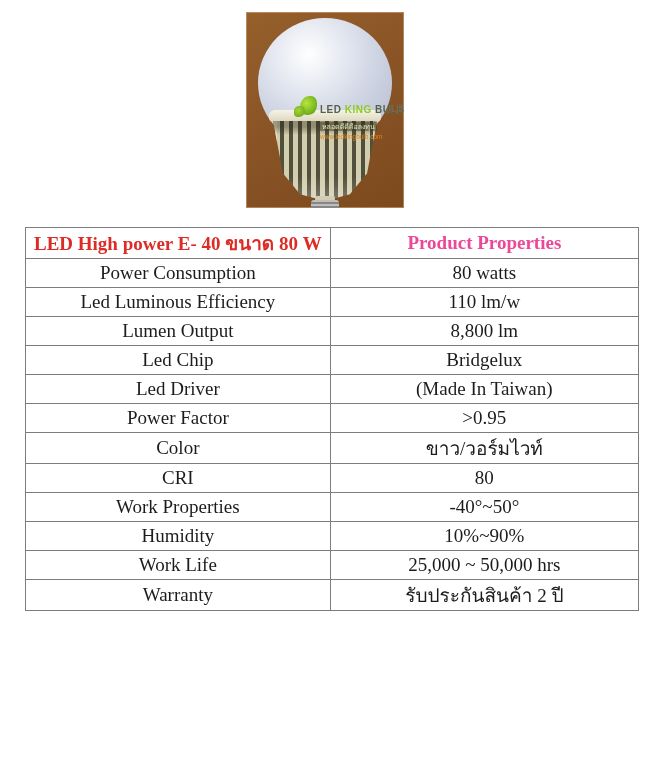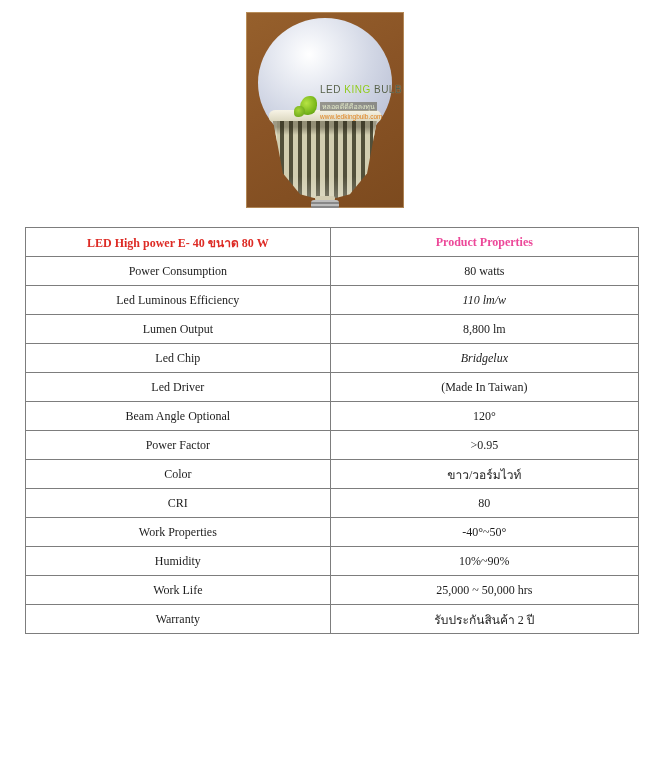--- a/index.html
+++ b/index.html
@@ -25,38 +25,38 @@
         background:repeating-linear-gradient(180deg,#bdbdbd 0 2px,#878787 2px 4px);}
 
   
   .watermark{position:absolute;left:56px;top:72px;width:110px;}
   .wm-leaf{position:absolute;left:-2px;top:12px;width:17px;height:19px;
         background:radial-gradient(circle at 38% 38%,#b7e444 0%,#7ab81c 60%,#4f8c10 100%);
         border-radius:62% 38% 55% 45%;filter:blur(.3px);}
   .wm-leaf2{position:absolute;left:-8px;top:22px;width:11px;height:11px;
         background:radial-gradient(circle at 40% 40%,#a5d636,#5d9a14);border-radius:50% 50% 60% 40%;filter:blur(.3px);}
   .wm-text{margin-left:18px;}
-  .wm-line1{font-family:"Liberation Sans","DejaVu Sans",sans-serif;font-weight:normal;font-size:10px;
-        letter-spacing:.5px;white-space:nowrap;filter:blur(.3px);text-shadow:0 0 1px rgba(255,255,255,.45);}
+  .wm-line1{font-family:"Liberation Sans","DejaVu Sans",sans-serif;font-weight:bold;font-size:10px;
+        letter-spacing:.5px;white-space:nowrap;filter:blur(.3px);text-shadow:0 0 1px rgba(255,255,255,.45);margin-top:20px;}
   .wm-b0,.wm-b2{color:#55604a;}
   .wm-b1{color:#8dc81e;}
   .wm-line2{font-family:"Liberation Sans","DejaVu Sans",sans-serif;font-size:7px;line-height:9px;
         color:#e3ebc9;background:rgba(66,60,32,.45);display:inline-block;padding:0 2px;
         white-space:nowrap;filter:blur(.35px);margin-top:1px;}
   .wm-line3{font-family:"Liberation Sans","DejaVu Sans",sans-serif;font-size:6.5px;line-height:8px;
         color:#e0821e;white-space:nowrap;filter:blur(.4px);}
 
   
   table.spec{position:absolute;left:25px;top:227px;width:614px;border-collapse:collapse;
         table-layout:fixed;}
   table.spec td{border:1px solid #7d7d7d;height:28px;text-align:center;vertical-align:middle;
-        font-size:12px;color:#1c1c1c;padding:0 4px;}
+        font-size:19px;color:#1c1c1c;padding:0 4px;}
   table.spec{border:1px solid #6d6d6d;}
   td.hdr{font-weight:bold;font-size:13px;}
-  .em{font-style:italic;}
+  .em{}
 </style>
 </head>
 <body>
 
 <div id="stage">
 
   <div class="photo">
     <div class="dome"></div>
     <div class="collar"></div>
     <div class="fins"></div>
@@ -98,24 +98,20 @@
         </tr>
     <tr>
           <td>Led Chip</td>
           <td class="em">Bridgelux</td>
         </tr>
     <tr>
           <td>Led Driver</td>
           <td>(Made In Taiwan)</td>
         </tr>
     <tr>
-          <td>Beam Angle Optional</td>
-          <td>120°</td>
-        </tr>
-    <tr>
           <td>Power Factor</td>
           <td>&gt;0.95</td>
         </tr>
     <tr>
           <td>Color</td>
           <td>ขาว/วอร์มไวท์</td>
         </tr>
     <tr>
           <td>CRI</td>
           <td>80</td>

